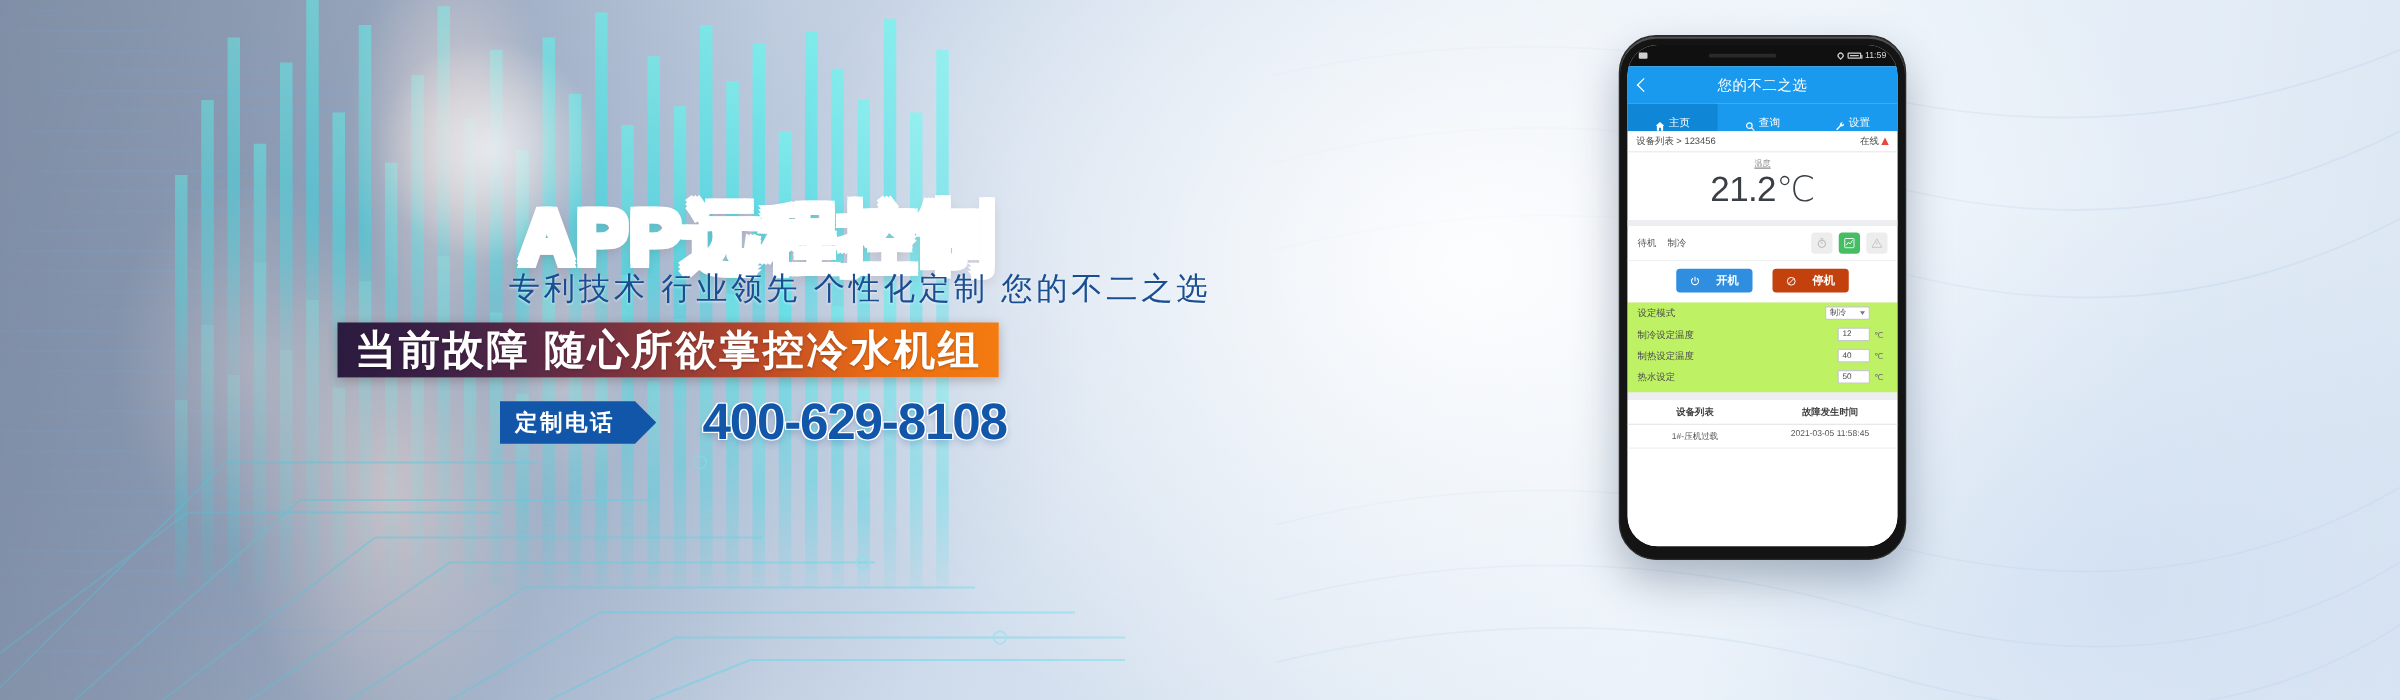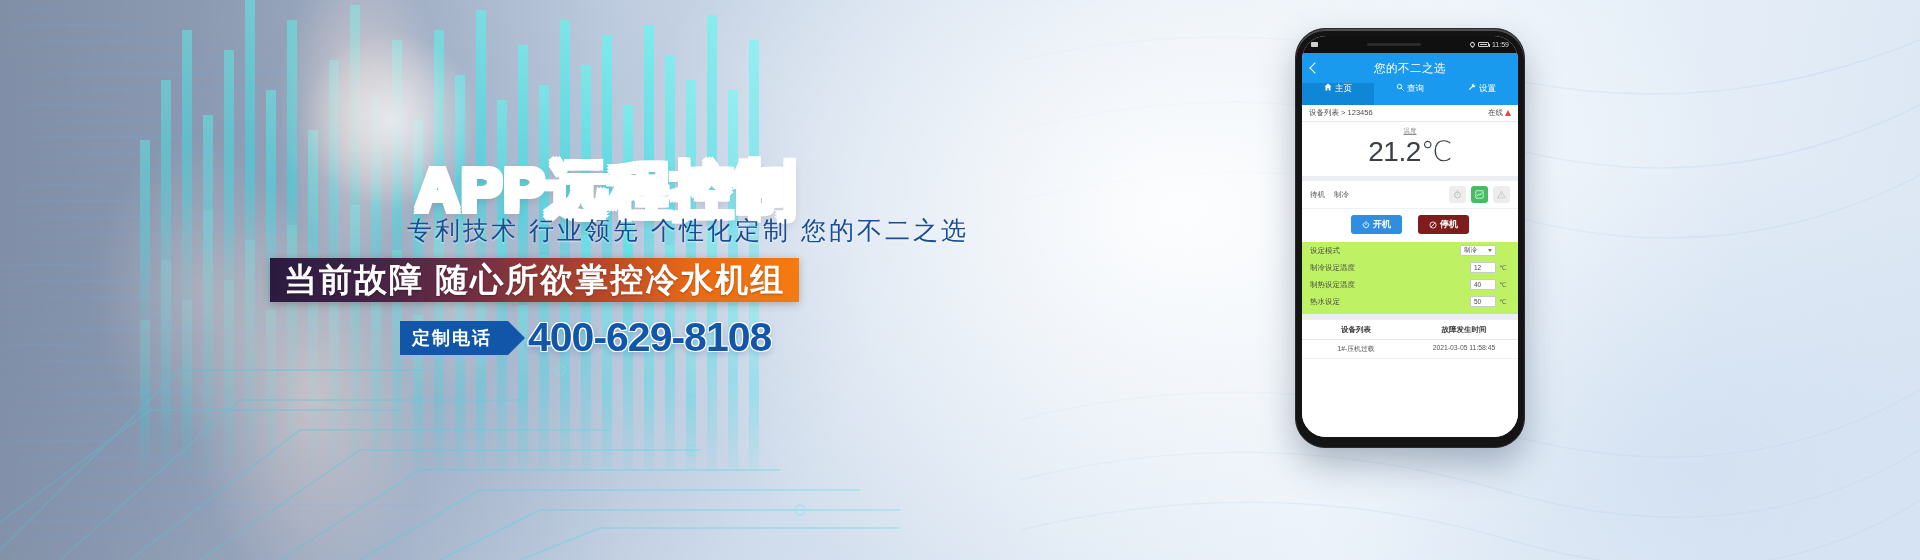--- a/index.html
+++ b/index.html
@@ -111,21 +111,21 @@
     position:relative; background:#1156a8; color:#fff;
     font-size:18px; font-weight:bold; letter-spacing:2px;
     padding:4px 16px 4px 12px; height:34px; line-height:26px; white-space:nowrap;
   }
   .tel-tag:after {
     content:""; position:absolute; right:-17px; top:0;
     border-left:17px solid #1156a8;
     border-top:17px solid transparent; border-bottom:17px solid transparent;
   }
   .tel-num {
-    margin-left:20px; font-size:41px; font-weight:bold; color:#1156a8;
+    margin-left:54px; font-size:41px; font-weight:bold; color:#1156a8;
     letter-spacing:-1px; white-space:nowrap;
     text-shadow:1px 1px 0 #fff, -1px -1px 0 #fff, 1px -1px 0 #fff, -1px 1px 0 #fff, 0 3px 6px rgba(20,60,130,.25);
   }
 
   
   .phone {
     position:absolute; left:1295px; top:28px;
     width:230px; height:420px;
     background:#141414; border-radius:30px;
     border:1px solid #2a2a2a;
@@ -156,21 +156,21 @@
   }
   .appbar .back {
     position:absolute; left:9px; width:8px; height:8px;
     border-left:1.6px solid #fff; border-bottom:1.6px solid #fff;
     transform:rotate(45deg);
   }
   .appbar .title { flex:1; text-align:center; font-size:11.5px; letter-spacing:.5px; }
 
   .tabs { height:22px; background:#1a9aef; display:flex; flex:0 0 auto; }
   .tab {
-    flex:1; display:flex; align-items:flex-start; justify-content:center; gap:3px;
+    flex:1; display:flex; align-items:flex-end; justify-content:center; gap:3px;
     color:#fff; font-size:8.5px;
   }
   .tab.active { background:#0f86d6; }
   .tab svg { width:8px; height:8px; display:block; }
 
   .crumb {
     height:17px; background:#fff; display:flex; align-items:center;
     justify-content:space-between; padding:0 7px; font-size:7.5px; color:#4a4a4a;
     border-bottom:1px solid #e9e9e9; flex:0 0 auto;
   }
@@ -192,25 +192,25 @@
   .mode-icons { margin-left:auto; display:flex; gap:5px; }
   .mi {
     width:17px; height:17px; border-radius:3px; background:#ededed;
     display:flex; align-items:center; justify-content:center;
   }
   .mi.on { background:#45bd62; }
   .mi svg { width:9px; height:9px; display:block; }
 
   .btn-row { background:#fff; display:flex; justify-content:center; gap:16px; padding:6px 0 8px; flex:0 0 auto; }
   .pbtn {
-    display:flex; align-items:center; gap:3px;
+    display:flex; align-items:center; gap:13px;
     padding:3px 11px; border-radius:3px; color:#fff; font-size:9px; font-weight:bold;
   }
   .pbtn.blue { background:#2f8ee0; }
-  .pbtn.green { background:#7f1d1d; }
+  .pbtn.green { background:#c2410c; }
   .pbtn svg { width:8px; height:8px; display:block; }
 
   .settings { background:#bef264; padding:0 8px 4px; flex:0 0 auto; }
   .srow { display:flex; align-items:center; height:17px; font-size:7.5px; color:#4a4a4a; }
   .srow .sl { flex:1; }
   .sel {
     width:36px; height:11px; border:1px solid #c6c9cd; background:#fff; border-radius:1px;
     font-size:6.5px; color:#444; display:flex; align-items:center; padding:0 3px; position:relative;
   }
   .sel .cv { position:absolute; right:3px; width:0; height:0;

